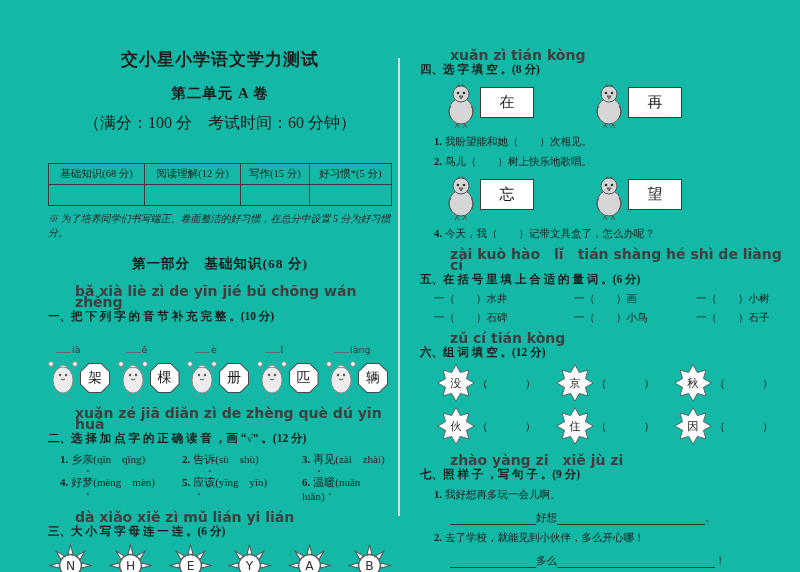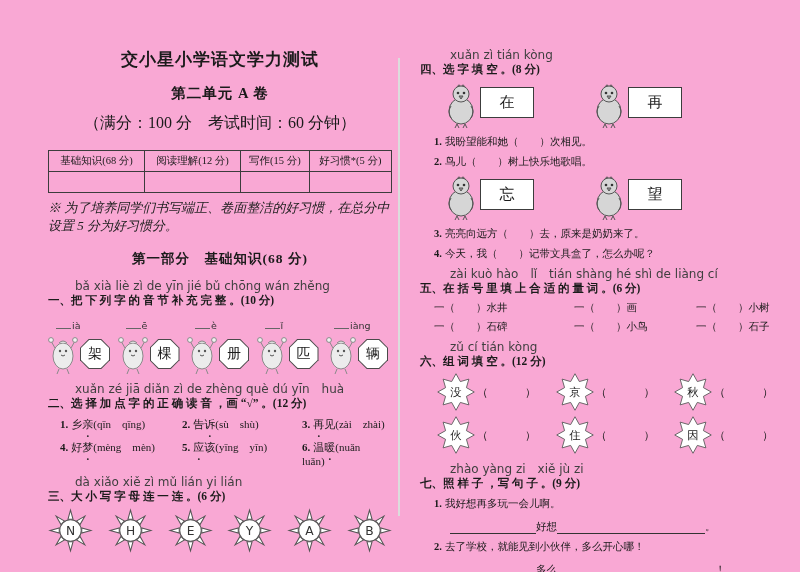--- a/index.html
+++ b/index.html
@@ -1,36 +1,36 @@
 <!DOCTYPE html>
 <html><head>
 <meta charset="utf-8">
 <style>
   html,body{margin:0;padding:0;background:#ffffff;}
-  .sheet{position:relative;width:800px;height:572px;background:#f9a8d4;overflow:hidden;
+  .sheet{position:relative;width:800px;height:572px;background:#14b8a6;overflow:hidden;
          font-family:"Liberation Serif",serif;color:#1b1b1b;}
   .divider{position:absolute;left:398px;top:58px;width:2px;height:458px;background:#dcdcdc;}
   .page{position:absolute;top:44px;}
   .page-left{left:48px;width:344px;}
   .page-right{left:420px;width:372px;}
 
   .title{font-family:"Liberation Sans",sans-serif;font-size:17px;font-weight:bold;
          text-align:center;margin:4px 0 0 0;letter-spacing:1px;}
   .subtitle{font-size:14.5px;font-weight:bold;text-align:center;margin-top:13px;letter-spacing:1px;}
   .exam-info{font-size:16px;text-align:center;margin-top:10px;}
-  .score-table{width:100%;border-collapse:collapse;margin-top:16px;}
+  .score-table{width:100%;border-collapse:collapse;margin-top:29px;}
   .score-table td{border:1px solid #3c3c3c;font-size:10.5px;text-align:center;height:20px;padding:0;}
-  .note{font-size:13px;font-style:italic;margin-top:6px;color:#222;}
+  .note{font-size:10px;font-style:italic;margin-top:6px;color:#222;}
   .part-heading{font-size:13.5px;font-weight:bold;text-align:center;margin-top:15px;letter-spacing:1px;}
 
-  .pinyin{font-family:"DejaVu Sans",sans-serif;font-size:12px;color:#3f3f3f;line-height:11px;}
+  .pinyin{font-family:"DejaVu Sans",sans-serif;font-size:14px;color:#3f3f3f;line-height:11px;font-weight:bold;}
   .ind{margin-left:27px;}
   .sec-heading{font-size:11.5px;font-weight:bold;margin-top:1px;}
 
-  .s1-items{display:flex;justify-content:space-between;margin-top:11px;}
+  .s1-items{display:flex;justify-content:space-between;margin-top:19px;}
   .s1-item{width:66px;}
   .s1-blank{font-family:"DejaVu Sans",sans-serif;font-size:9.5px;color:#333;margin-left:8px;height:13px;}
   .blankline{display:inline-block;width:15px;height:9px;border-bottom:1px solid #666;margin-right:1px;}
   .s1-row{display:flex;align-items:center;margin-top:1px;}
   .oct-outer{width:30px;height:30px;flex:0 0 30px;background:#4a4a4a;display:flex;align-items:center;justify-content:center;
      clip-path:polygon(29% 0,71% 0,100% 29%,100% 71%,71% 100%,29% 100%,0 71%,0 29%);margin-left:2px;}
   .oct-inner{width:28px;height:28px;background:#fff;display:flex;align-items:center;justify-content:center;
      clip-path:polygon(29% 0,71% 0,100% 29%,100% 71%,71% 100%,29% 100%,0 71%,0 29%);font-size:14px;}
 
   .s2-grid{display:grid;grid-template-columns:122px 120px 1fr;row-gap:8px;margin:6px 0 0 12px;font-size:11px;font-family:Liberation Serif, serif;}
@@ -305,21 +305,20 @@
             </svg>
             <span class="sign">忘</span>
           </div>
         <div class="bird-pair">
             <svg width="34" height="47" viewBox="0 0 34 47">
               <use href="#bird-shape"></use>
             </svg>
             <span class="sign">望</span>
           </div>
       </div>
-      <div class="q-line"><span class="qnum">3.</span><span>亮亮向远方（　　）去，原来是奶奶来了。</span></div>
       <div class="q-line"><span class="qnum">4.</span><span>今天，我（　　）记带文具盒了，怎么办呢？</span></div>
     </div>
 
     <div style="margin-top:8px;">
       <div class="pinyin" style="margin-left:30px;">zài kuò hào　lǐ　tián shàng hé shì de liàng cí</div>
       <div class="sec-heading">五、在 括 号 里 填 上 合 适 的 量 词 。(6 分)</div>
       <div class="s5-row">
         <span class="c1">一（　　）水井</span>
         <span class="c2">一（　　）画</span>
         <span>一（　　）小树</span>

